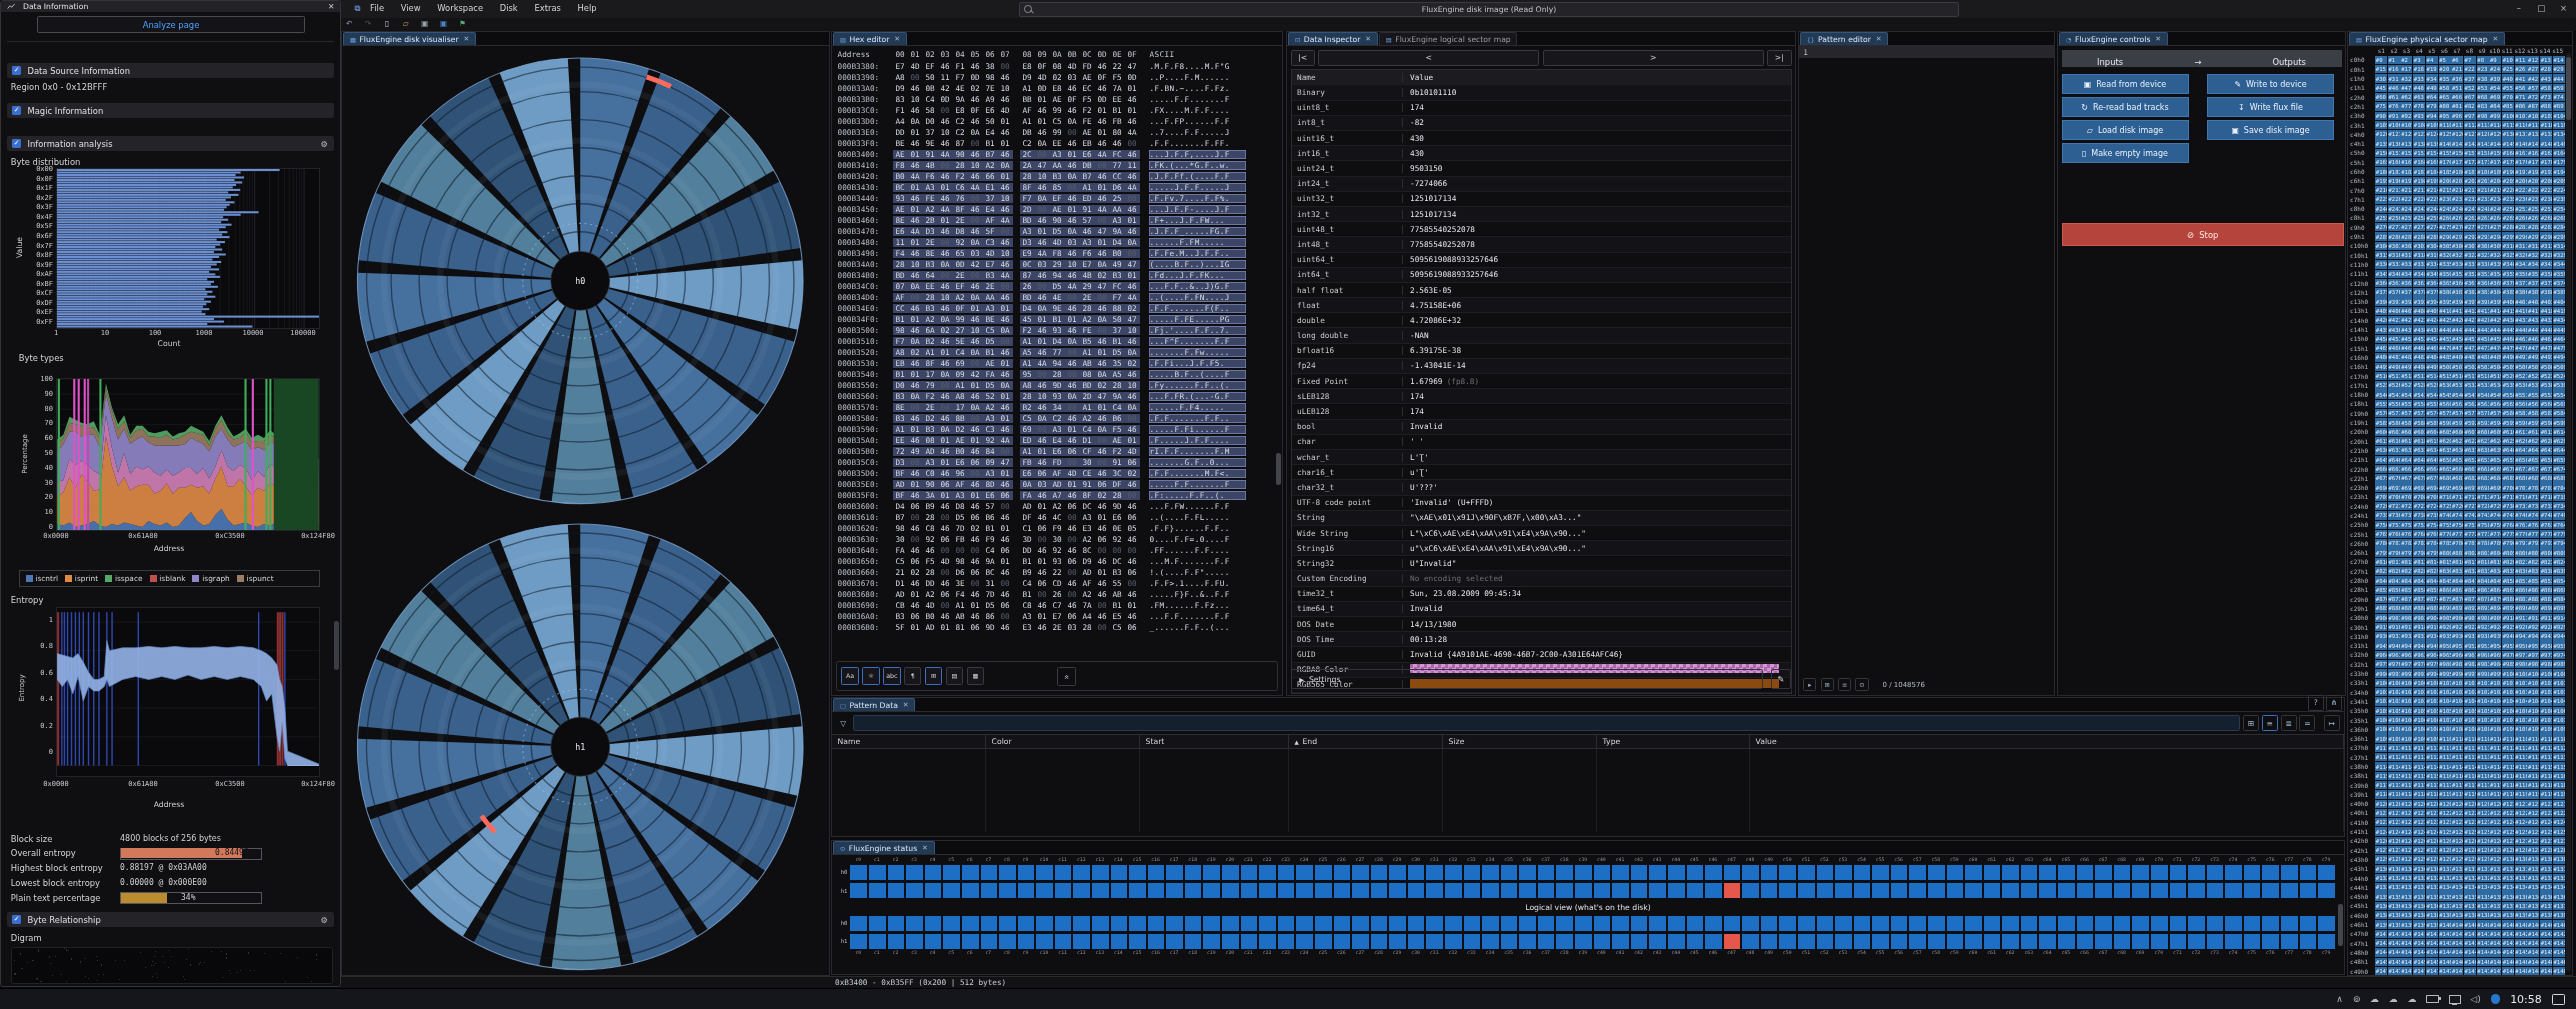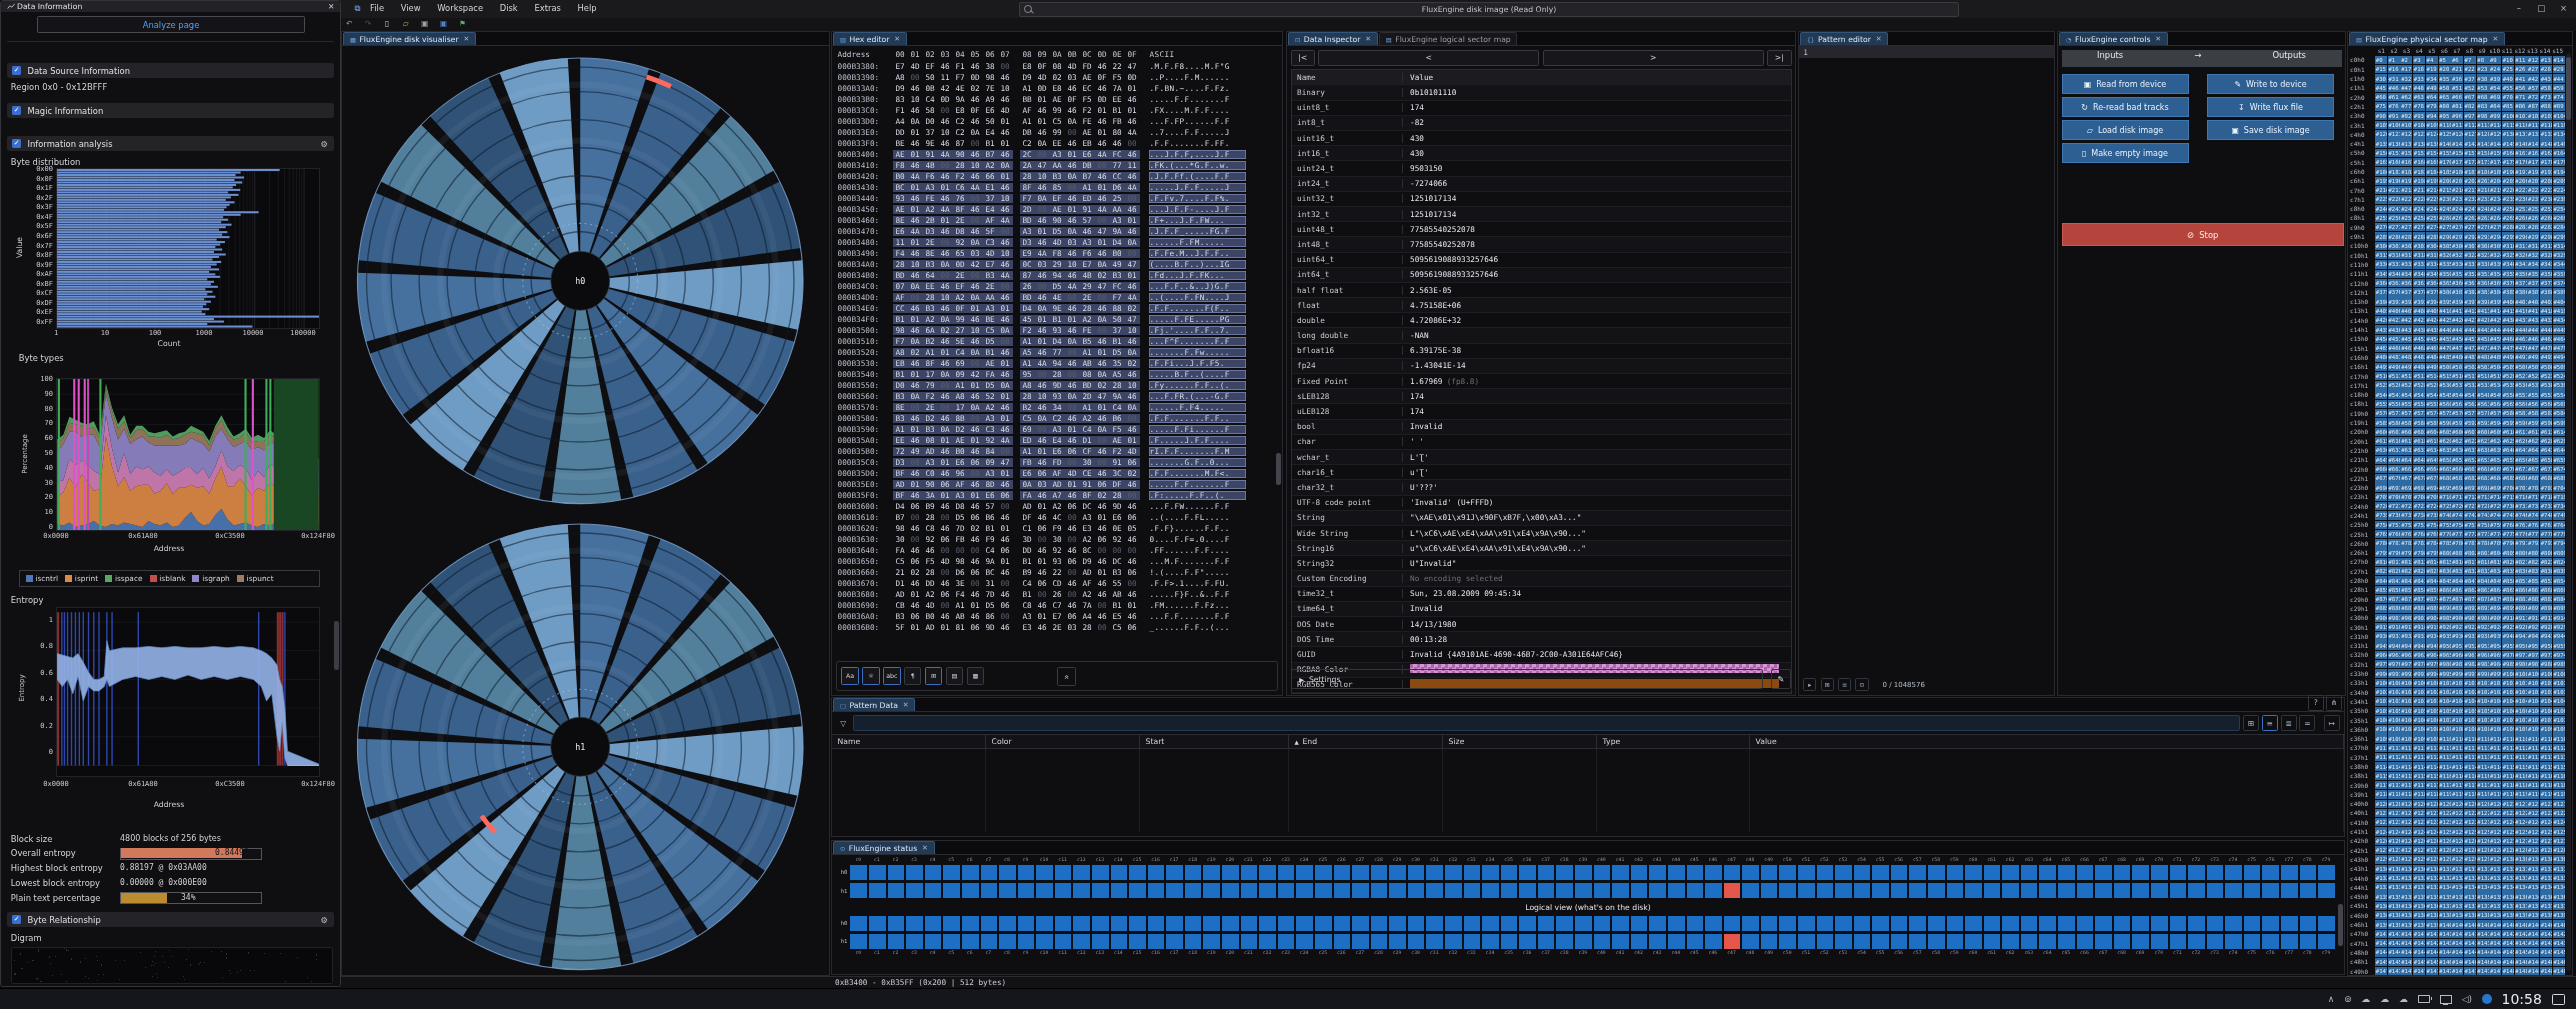--- a/index.html
+++ b/index.html
@@ -20,21 +20,21 @@
   
   .panel{position:absolute;background:#0e0e11;border:0.7px solid #28282e;box-sizing:border-box;}
   .tabbar{height:13.3px;display:flex;align-items:flex-end;background:#0b0b0d;border-bottom:0.7px solid #2a2a31;}
   .tab{display:flex;align-items:center;gap:3.5px;height:12.6px;padding:0 5.6px;background:#233a55;color:#dce8f8;
        border:0.7px solid #35547a;border-bottom:none;border-radius:2.1px 2.1px 0 0;font-size:7.7px;margin-left:1.4px;white-space:nowrap;}
   .tab.inactive{background:#17171b;border-color:#2c2c33;color:#9a9aa2;}
   .tab .tic{font-size:6.3px;color:#6fa3e0;}
   .tab .tx{color:#9fb4cf;font-size:7px;margin-left:1.4px;}
   
   #leftwin{left:0;top:0;width:339px;height:985px;background:#0f0f12;border:0.7px solid #33333a;border-radius:2.8px;z-index:5;}
-  #leftwin-title{height:11.2px;background:#232327;display:flex;align-items:center;padding:0 5.6px;gap:2px;color:#e2e2e6;font-size:7.7px;border-radius:2.8px 2.8px 0 0;}
+  #leftwin-title{height:11.2px;background:#232327;display:flex;align-items:center;padding:0 5.6px;gap:8px;color:#e2e2e6;font-size:7.7px;border-radius:2.8px 2.8px 0 0;}
   #analyze-btn{position:absolute;left:36px;top:15.4px;width:266px;height:14.7px;border:0.7px solid #4a4a53;border-radius:1.4px;
                color:#4da3ff;display:flex;align-items:center;justify-content:center;font-size:8.4px;background:#141418;}
   .sect{position:absolute;left:5.6px;width:327px;height:15.4px;background:#232328;border-radius:2.1px;display:flex;align-items:center;gap:6.3px;padding-left:5.6px;box-sizing:border-box;}
   .cbx{width:9px;height:9px;background:#3a6fd0;border-radius:1.4px;color:#fff;font-size:7px;line-height:9px;text-align:center;}
   .sect .slabel{color:#e0e0e4;font-size:8.4px;}
   .gear{position:absolute;right:5.6px;color:#b9b9bf;font-size:8.4px;}
   .flabel{position:absolute;left:9.8px;color:#d6d6da;font-size:8.4px;}
   .fvalue{position:absolute;color:#cfcfd4;font-size:8px;}
   .chartbox{position:absolute;background:#0a0a0c;border:0.7px solid #222228;}
   .ylab-col{position:absolute;display:flex;flex-direction:column;justify-content:space-between;align-items:flex-end;color:#c8c8cd;font-size:7px;font-family:"DejaVu Sans Mono",monospace;}
@@ -80,21 +80,21 @@
   .sw.solid{background:#8a4a10;}
   #ins-settings{position:absolute;left:4.2px;bottom:5.6px;width:463px;height:18px;border:0.7px solid #333339;border-radius:2.1px;display:flex;align-items:center;padding-left:7px;color:#d5d5da;font-size:7.7px;gap:4.9px;}
   #ins-pencil{position:absolute;right:4.2px;bottom:5.6px;width:18px;height:18px;border:0.7px solid #333339;border-radius:2.1px;display:flex;align-items:center;justify-content:center;color:#cfd2da;}
   
   #patpanel{left:1798px;top:31px;width:257px;height:665px;}
   #pat-line1{height:12px;background:#26262c;display:flex;align-items:center;color:#b9bec9;font-family:"DejaVu Sans Mono",monospace;font-size:7.7px;padding-left:4.2px;}
   #patfooter{position:absolute;left:0;bottom:2.8px;width:100%;height:15.4px;display:flex;align-items:center;gap:4.2px;padding-left:4.2px;color:#b9bec9;font-size:7px;}
   .pfic{width:11.2px;height:11.2px;border:0.7px solid #34343b;border-radius:1.4px;display:flex;align-items:center;justify-content:center;font-size:6.3px;color:#9fb4cf;}
   
   #ctrlpanel{left:2057px;top:31px;width:289px;height:665px;}
-  #ctrl-hdr{position:absolute;left:3.5px;top:18px;width:280px;height:17px;background:#3a3f46;display:flex;align-items:flex-start;justify-content:space-around;color:#e8e8ec;font-size:8.4px;}
+  #ctrl-hdr{position:absolute;left:3.5px;top:18px;width:280px;height:17px;background:#3a3f46;display:flex;align-items:flex-end;justify-content:space-around;color:#e8e8ec;font-size:8.4px;}
   .cbtn{position:absolute;height:18px;background:#2d5f93;border:0.7px solid #3f77ae;color:#eaf2fb;display:flex;align-items:center;justify-content:center;gap:4.9px;font-size:8px;}
   #stopbtn{position:absolute;left:3.5px;top:191px;width:280px;height:21px;background:#b5453c;border:0.7px solid #cc594e;color:#ffe9e6;display:flex;align-items:center;justify-content:center;gap:5.6px;font-size:8.4px;}
   
   #mappanel{left:2347px;top:31px;width:226px;height:945px;overflow:hidden;}
   .maphead{display:flex;margin-left:27px;color:#b9bec9;font-size:6px;font-family:"DejaVu Sans Mono",monospace;height:9px;align-items:center;}
   .maphead span{width:12.6px;flex:none;text-align:center;}
   .maprow{display:flex;height:9.3px;align-items:center;}
   .maplab{width:25px;flex:none;color:#b9bec9;font-size:6px;font-family:"DejaVu Sans Mono",monospace;padding-left:2.1px;}
   .mapcell{width:12px;height:8.4px;margin-right:0.7px;flex:none;background:#2d6ba2;color:#e8f0fa;font-size:5.6px;font-family:"DejaVu Sans Mono",monospace;
            display:flex;align-items:center;justify-content:flex-start;padding-left:0.7px;overflow:hidden;box-sizing:border-box;}
@@ -121,21 +121,21 @@
   .st-h{width:15.4px;color:#b9bec9;font-size:5.6px;font-family:"DejaVu Sans Mono",monospace;text-align:right;padding-right:2.1px;flex:none;}
   .strip{display:flex;width:1486px;height:17px;}
   .stcell{flex:1;background:#1c6fc4;border:0.4px solid #0a0f16;box-sizing:border-box;}
   .stcell.bad{background:#e4574a;}
   #stscroll{position:absolute;right:1.4px;top:63px;width:4.9px;height:42px;background:#44444c;border-radius:2.1px;}
   
   #appfooter{left:339px;top:976px;width:2237px;height:12.6px;background:#121215;border-top:0.7px solid #2a2a30;color:#c9ccd4;font-size:7.7px;}
   #footer-sel{position:absolute;left:496px;top:1.4px;font-family:"DejaVu Sans Mono",monospace;}
   #taskbar{left:0;top:988px;width:2576px;height:21px;background:#15151c;border-top:0.7px solid #000;display:flex;align-items:center;justify-content:flex-end;gap:9.8px;padding-right:11.2px;box-sizing:border-box;color:#c9c9cf;}
   .tray-ic{font-size:9px;color:#b9b9c2;}
-  #tray-time{font-size:14px;color:#e8e8ee;}
+  #tray-time{font-size:11px;color:#e8e8ee;}
   #tray-chat{width:11.2px;height:9px;border:1.1px solid #d9d9e0;border-radius:1.4px;}
   #tray-batt{width:10.5px;height:6.3px;border:1.1px solid #b9b9c2;border-radius:0.7px;position:relative;}
   #tray-batt::after{content:"";position:absolute;right:-2.8px;top:1.4px;width:1.4px;height:2.8px;background:#b9b9c2;}
   #tray-net{width:9.8px;height:7px;border:1.1px solid #b9b9c2;position:relative;}
   #tray-net::after{content:"";position:absolute;left:2.1px;bottom:-2.8px;width:4.9px;height:1.4px;background:#b9b9c2;}
   #tray-badge{width:9.8px;height:9.8px;background:#2677c9;border-radius:50%;}
   
   #diskpanel{left:341px;top:31px;width:489px;height:945px;}
 </style>
 </head>

